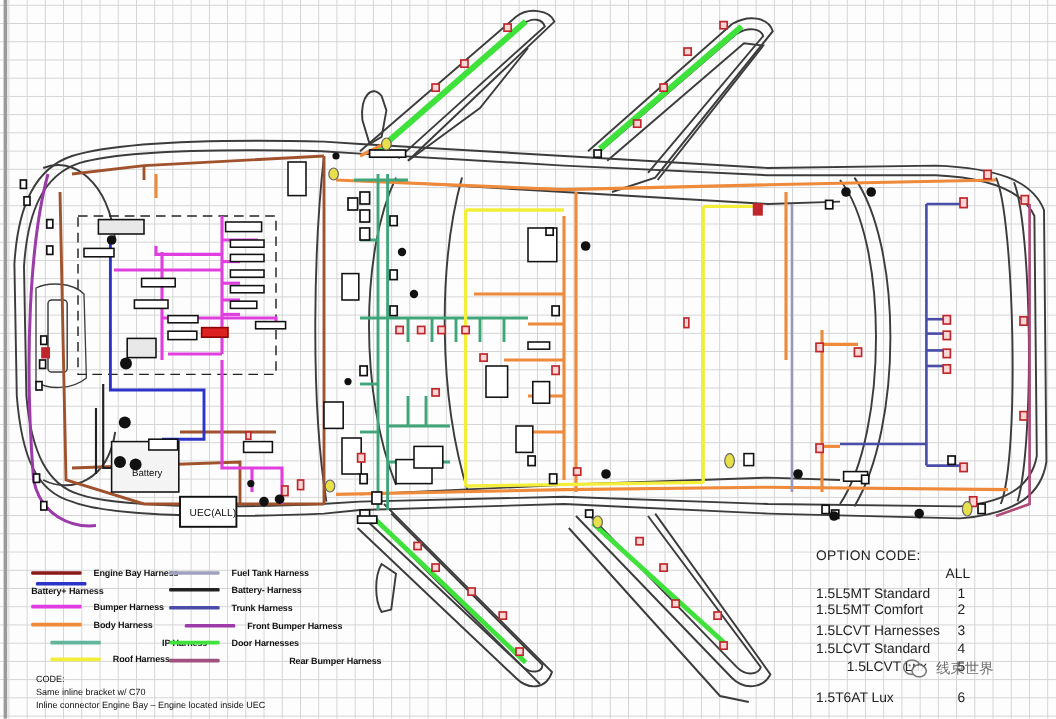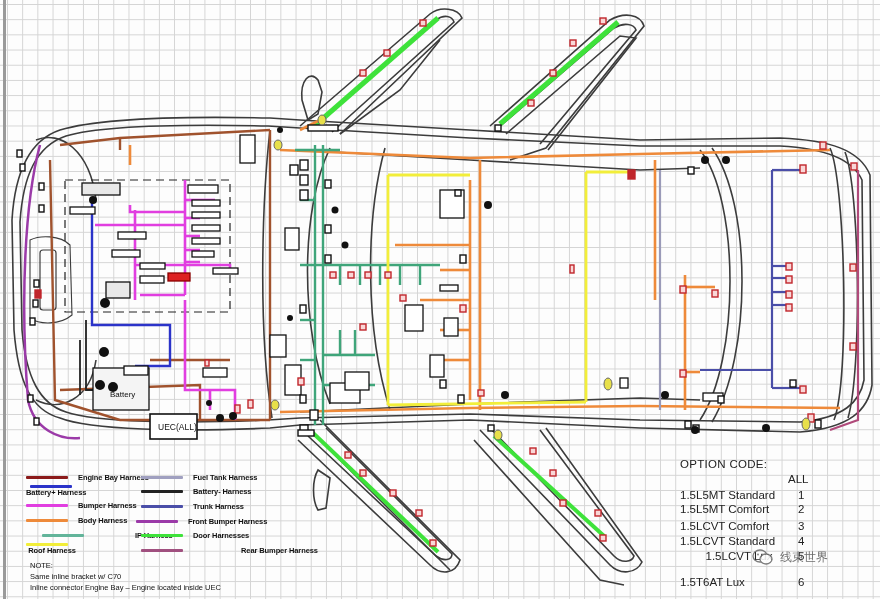--- a/index.html
+++ b/index.html
@@ -350,67 +350,67 @@
     <span>Bumper Harness</span>
   </div>
   <div class="legend-item" style="left:0;top:43px;">
     <span class="legend-swatch" style="background:#ee8a3a;"></span>
     <span>Body Harness</span>
   </div>
   <div class="legend-item" style="left:16px;top:58px;gap:41px;">
     <span class="legend-swatch" style="background:#62b49a;"></span>
     <span>IP Harness</span>
   </div>
-  <div class="legend-item" style="left:0;top:72px;flex-direction:column;">
+  <div class="legend-item" style="left:16px;top:72px;">
     <span class="legend-swatch" style="background:#f2ee3a;"></span>
     <span>Roof Harness</span>
   </div>
   <div class="legend-item" style="left:115px;top:0;">
     <span class="legend-swatch" style="background:#a0a0c0;"></span>
     <span>Fuel Tank Harness</span>
   </div>
   <div class="legend-item" style="left:115px;top:14px;">
     <span class="legend-swatch" style="background:#222222;"></span>
     <span>Battery- Harness</span>
   </div>
   <div class="legend-item" style="left:115px;top:29px;">
     <span class="legend-swatch" style="background:#4a4ea8;"></span>
     <span>Trunk Harness</span>
   </div>
-  <div class="legend-item" style="left:110px;top:44px;align-items:center;">
+  <div class="legend-item" style="left:128px;top:44px;align-items:center;">
     <span class="legend-swatch" style="background:#9b3aa8;"></span>
     <span>Front Bumper Harness</span>
   </div>
   <div class="legend-item" style="left:115px;top:58px;">
     <span class="legend-swatch" style="background:#3ee23a;"></span>
     <span>Door Harnesses</span>
   </div>
   <div class="legend-item" style="left:115px;top:73px;gap:48px;">
     <span class="legend-swatch" style="background:#a0507f;"></span>
     <span>Rear Bumper Harness</span>
   </div>
 </div>
 
 <div class="notes">
-  <div>NOTE:</div>
+  <div>CODE:</div>
   <div>Same inline bracket w/ C70</div>
   <div>Inline connector Engine Bay – Engine located inside UEC</div>
 </div>
 
 <div class="options">
   <div class="opt-title">OPTION CODE:</div>
   <div class="opt-all">ALL</div>
   <div class="opt-row" style="top:31px;">
     <span class="name">1.5L5MT Standard</span><span>1</span>
   </div>
   <div class="opt-row" style="top:45px;">
     <span class="name">1.5L5MT Comfort</span><span>2</span>
   </div>
   <div class="opt-row" style="top:62px;">
-    <span class="name">1.5LCVT Comfort</span><span>3</span>
+    <span class="name">1.5LCVT Harnesses</span><span>3</span>
   </div>
   <div class="opt-row" style="top:77px;">
     <span class="name">1.5LCVT Standard</span><span>4</span>
   </div>
   <div class="opt-row" style="top:92px;text-align:center;">
     <span class="name">1.5LCVT Lux</span><span>5</span>
   </div>
   <div class="opt-row" style="top:106px;margin-top:12px;">
     <span class="name">1.5T6AT  Lux</span><span>6</span>
   </div>

